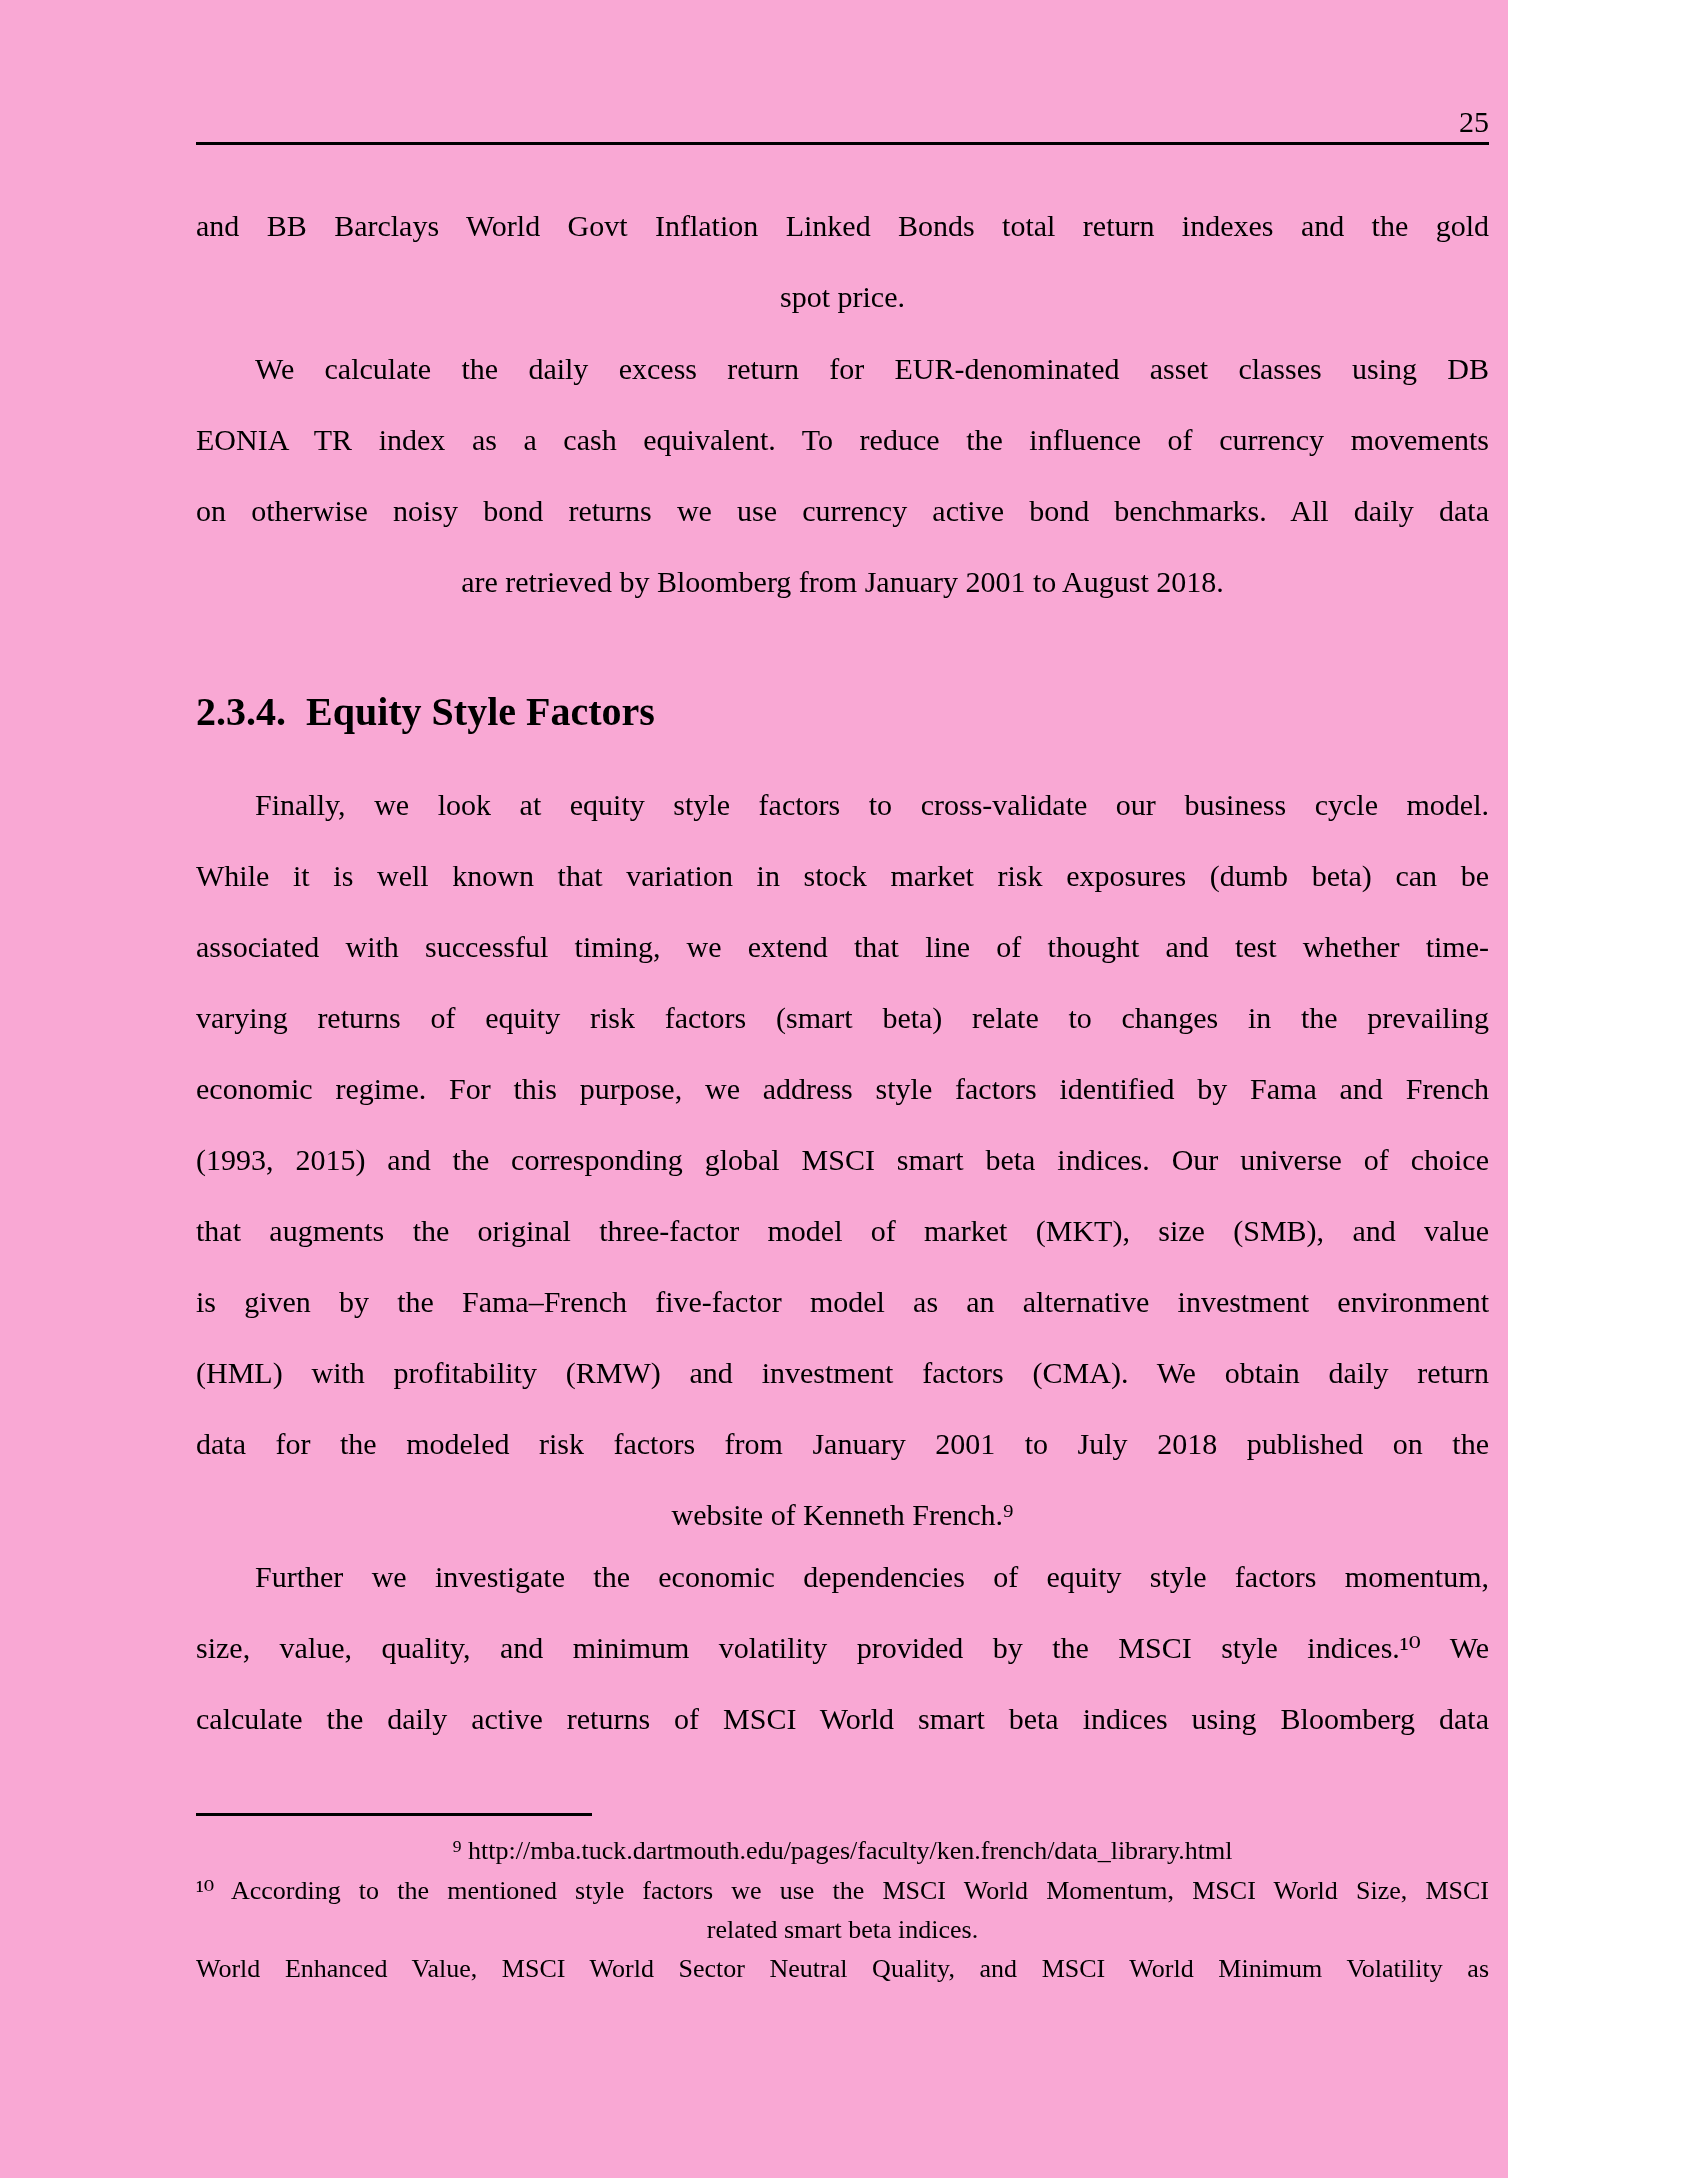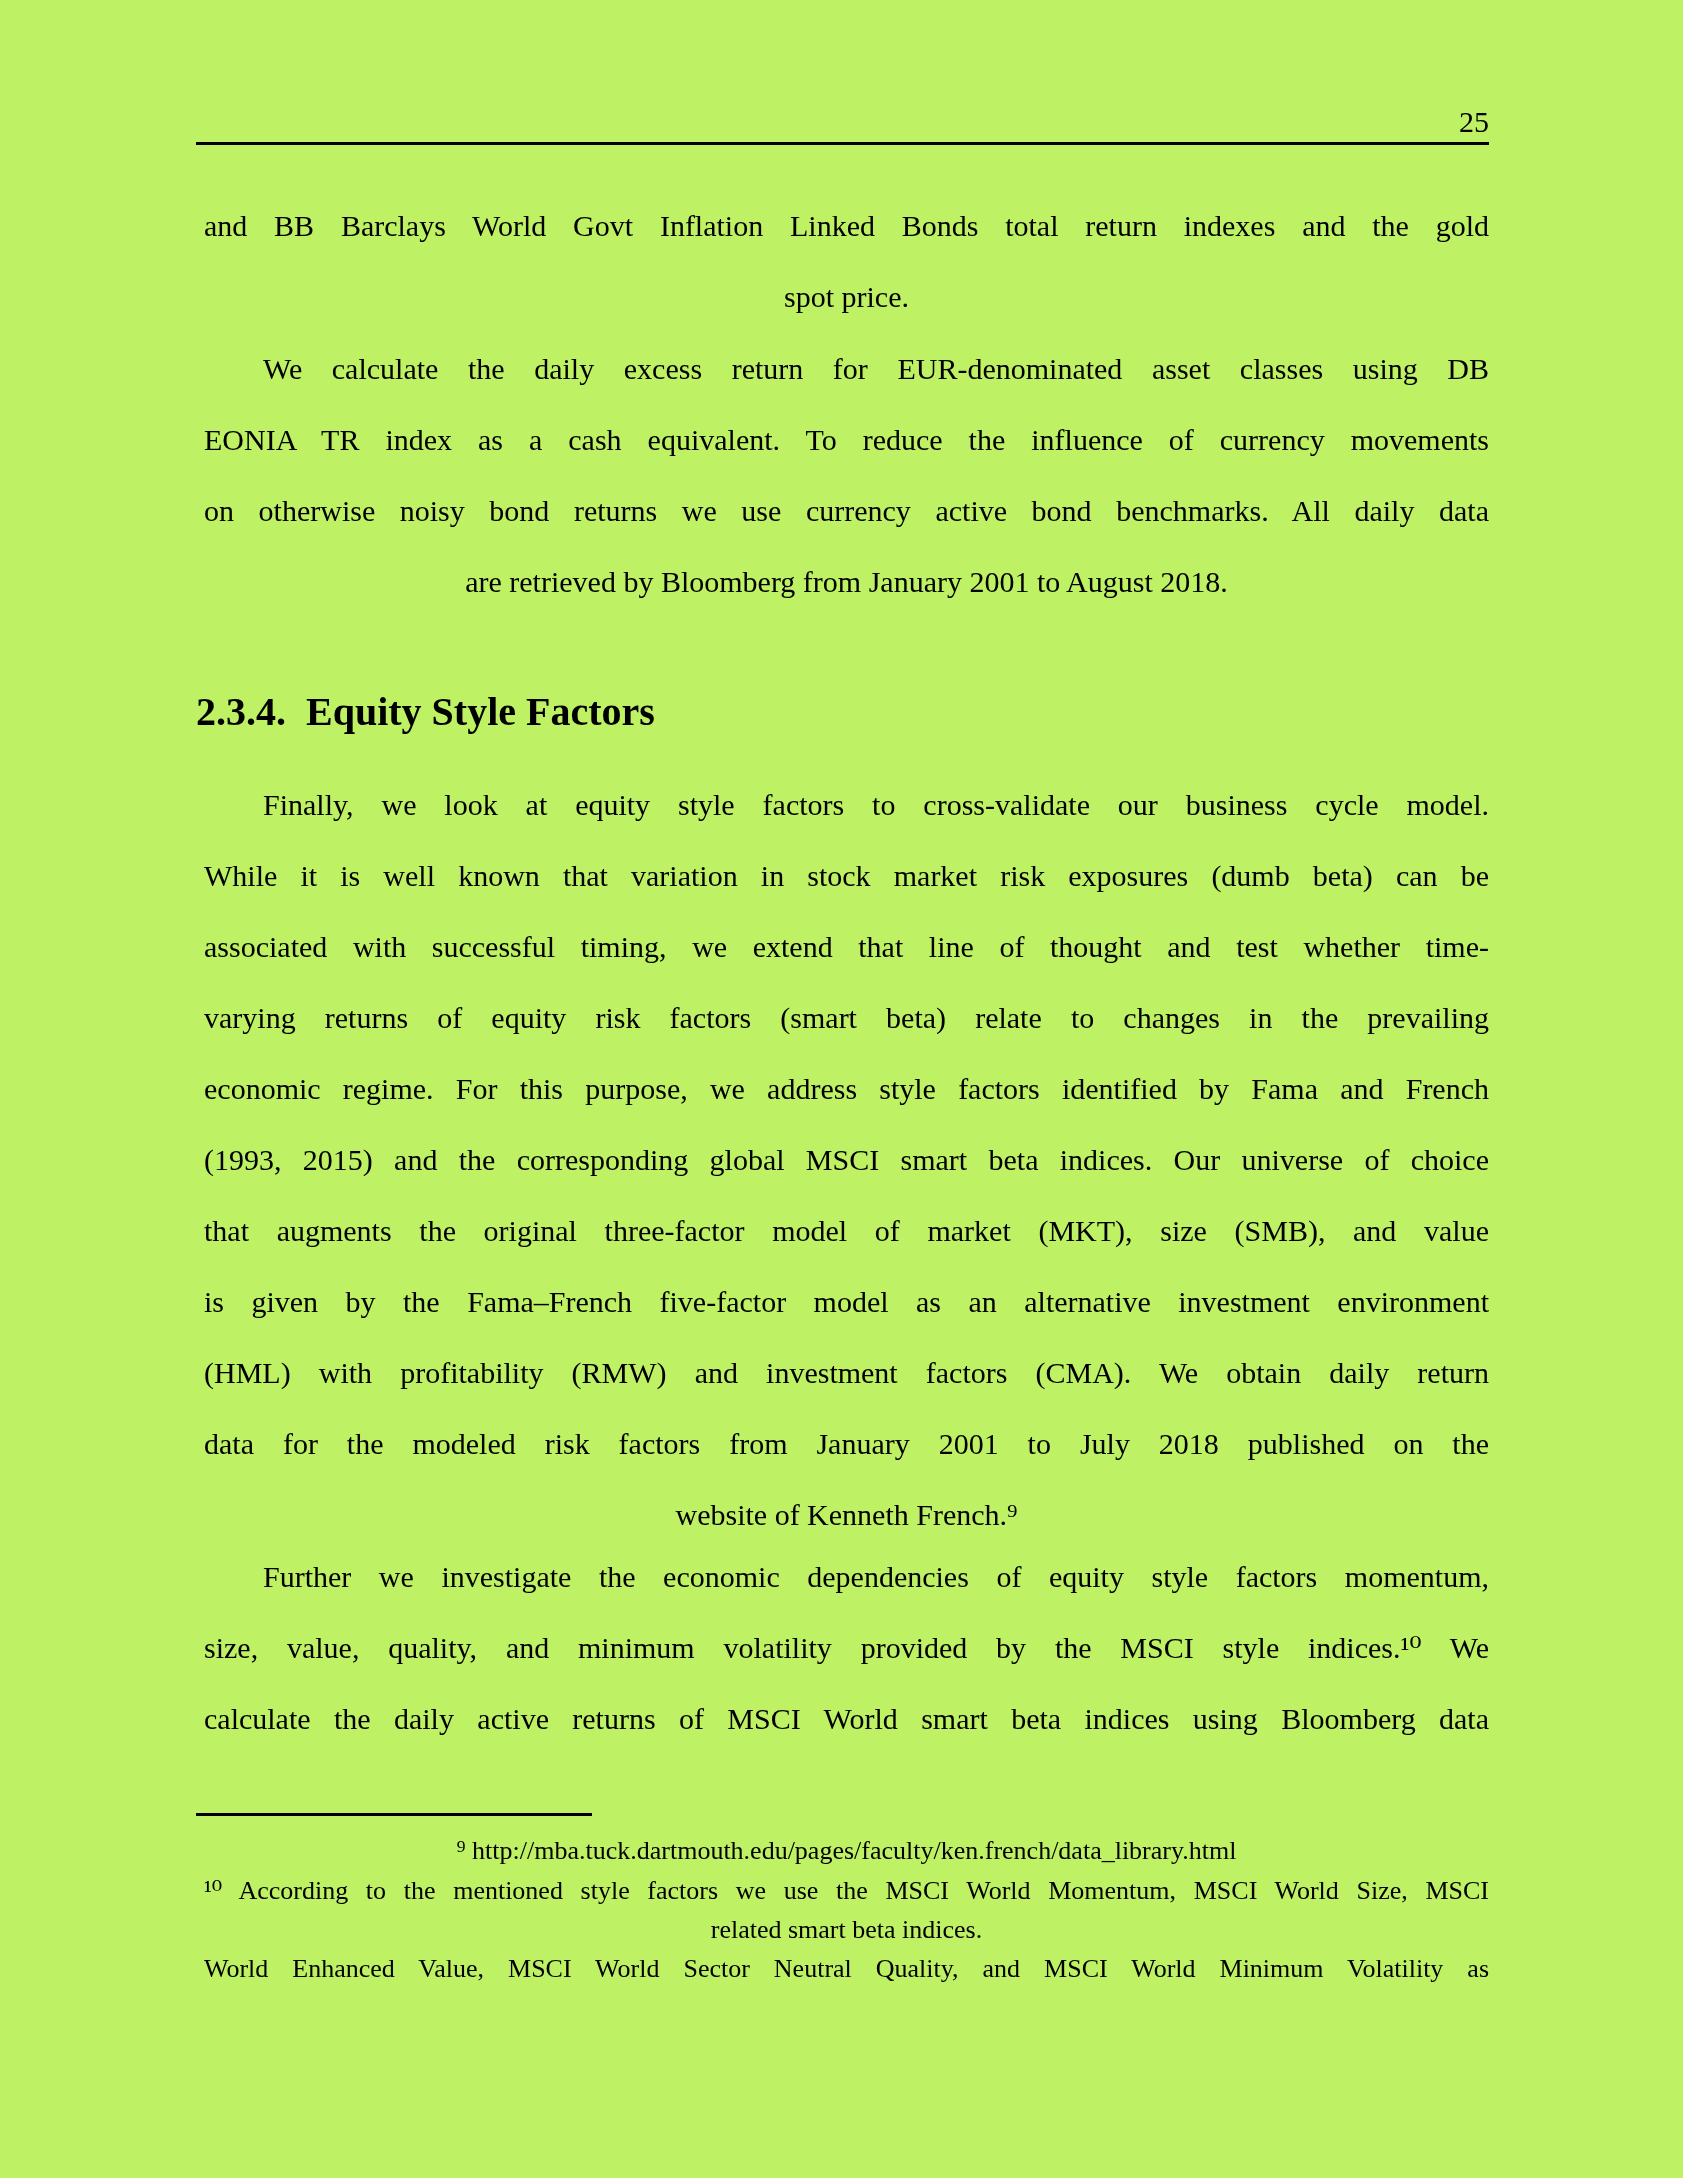--- a/index.html
+++ b/index.html
@@ -2,23 +2,23 @@
 <html><head>
 <meta charset="utf-8">
 <style>
   html, body {
     margin: 0;
     padding: 0;
     background: #ffffff;
   }
   .page {
     position: relative;
-    width: 1683px;
+    width: 1508px;
     height: 2178px;
-    background: #bef264;
+    background: #f9a8d4;
     font-family: "Liberation Serif", "DejaVu Serif", serif;
     color: #000000;
     overflow: hidden;
   }
   .content-col {
     position: absolute;
     left: 196px;
     width: 1293px;
   }
   .page-number {
@@ -32,21 +32,21 @@
     left: 196px;
     top: 142px;
     width: 1293px;
     height: 3px;
     background: #000000;
   }
   .body-par {
     font-size: 30px;
     line-height: 71px;
   }
-  .line { white-space: normal; margin-left: 8px; }
+  .line { white-space: normal; }
   .j {
     text-align: justify;
     text-align-last: justify;
   }
   .last { text-align: center; }
   .indent { text-indent: 59px; }
   .p1 { top: 190px; }
   .p2 { top: 333px; }
   .heading {
     top: 688px;

